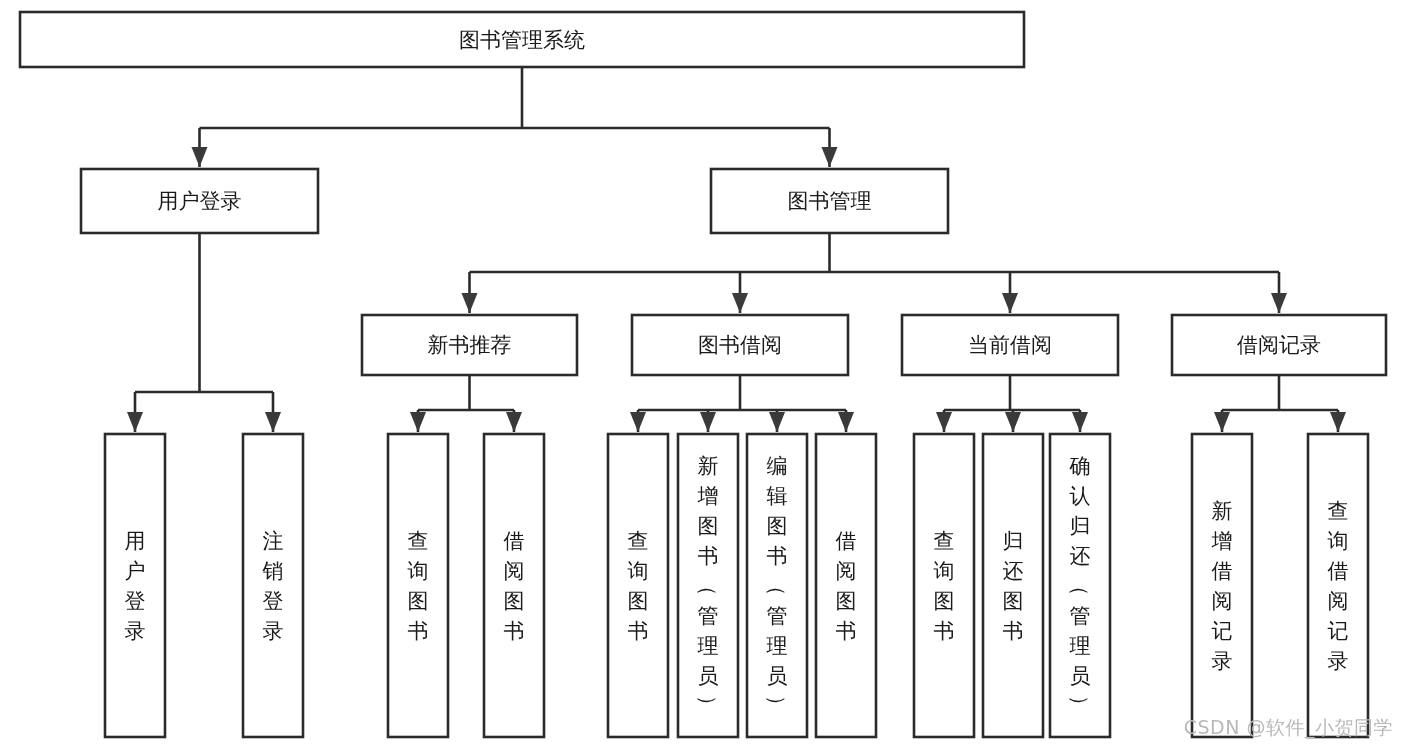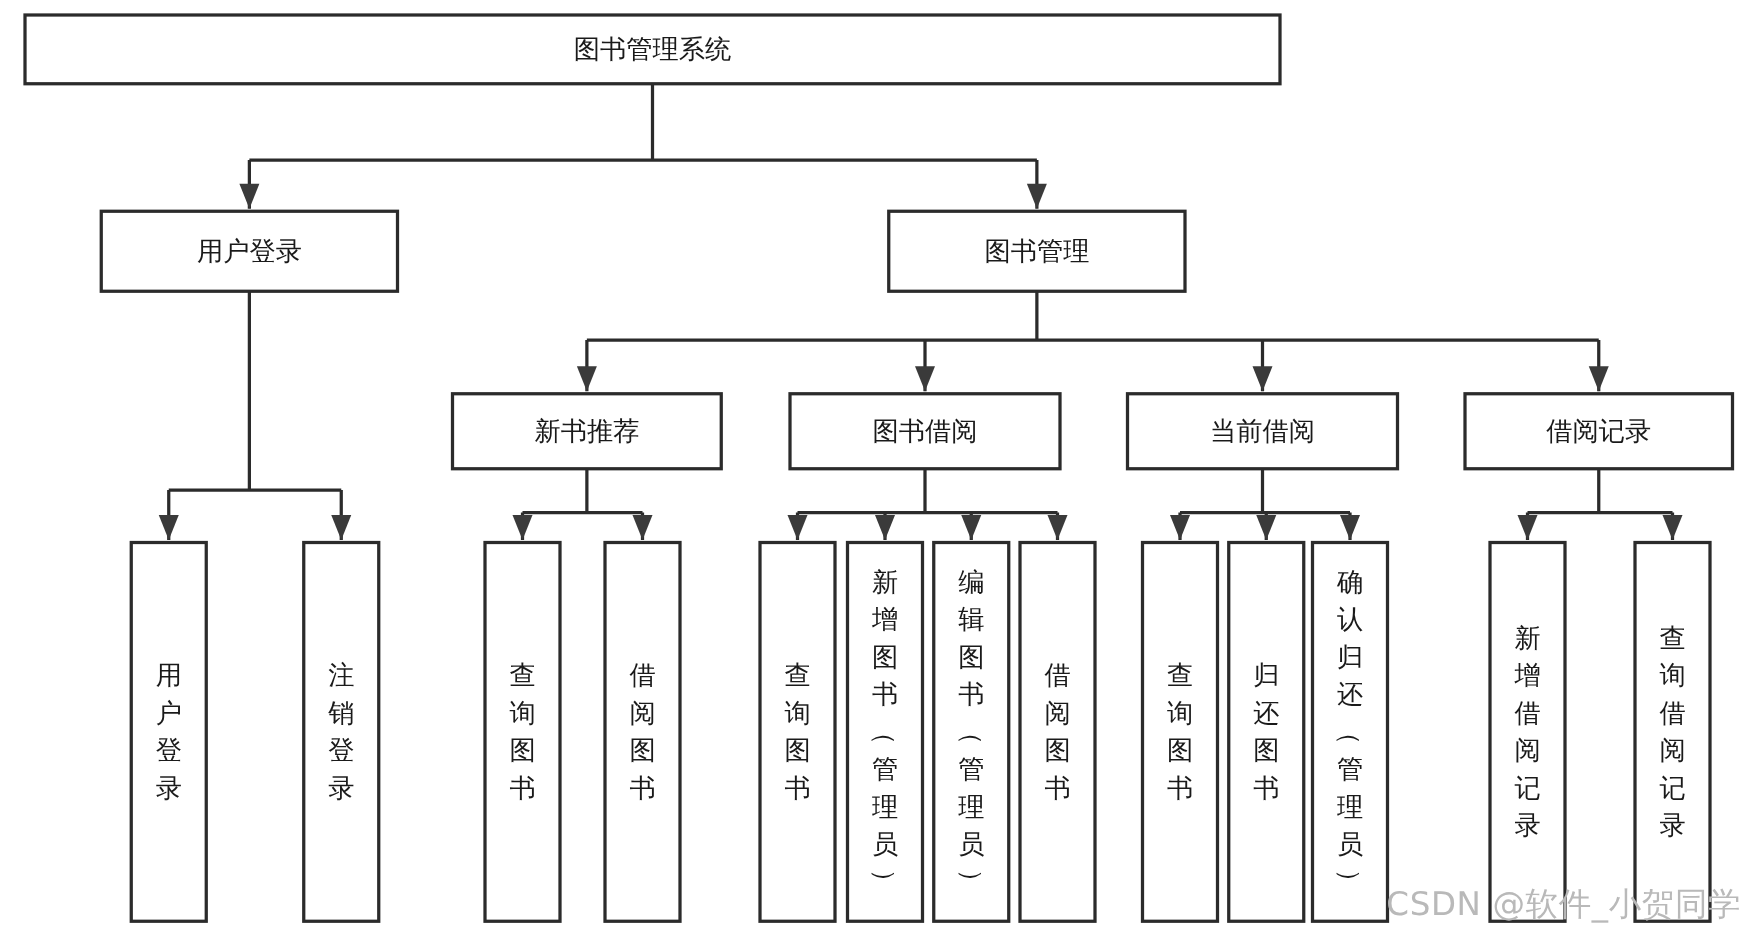--- a/index.html
+++ b/index.html
@@ -52,21 +52,21 @@
     fill: #1a1a1a;
     font-family: "DejaVu Sans", "Liberation Sans", sans-serif;
     font-size: 21px;
     text-anchor: middle;
   }
   .watermark {
     position: absolute;
     right: 12px;
     bottom: 6px;
     font-family: "DejaVu Sans", "Liberation Sans", sans-serif;
-    font-size: 26px;
+    font-size: 19px;
     color: #b9b9b9;
     letter-spacing: 0.5px;
     white-space: nowrap;
     user-select: none;
   }
 </style>
 </head>
 <body>
 
 <div id="diagram-root">

